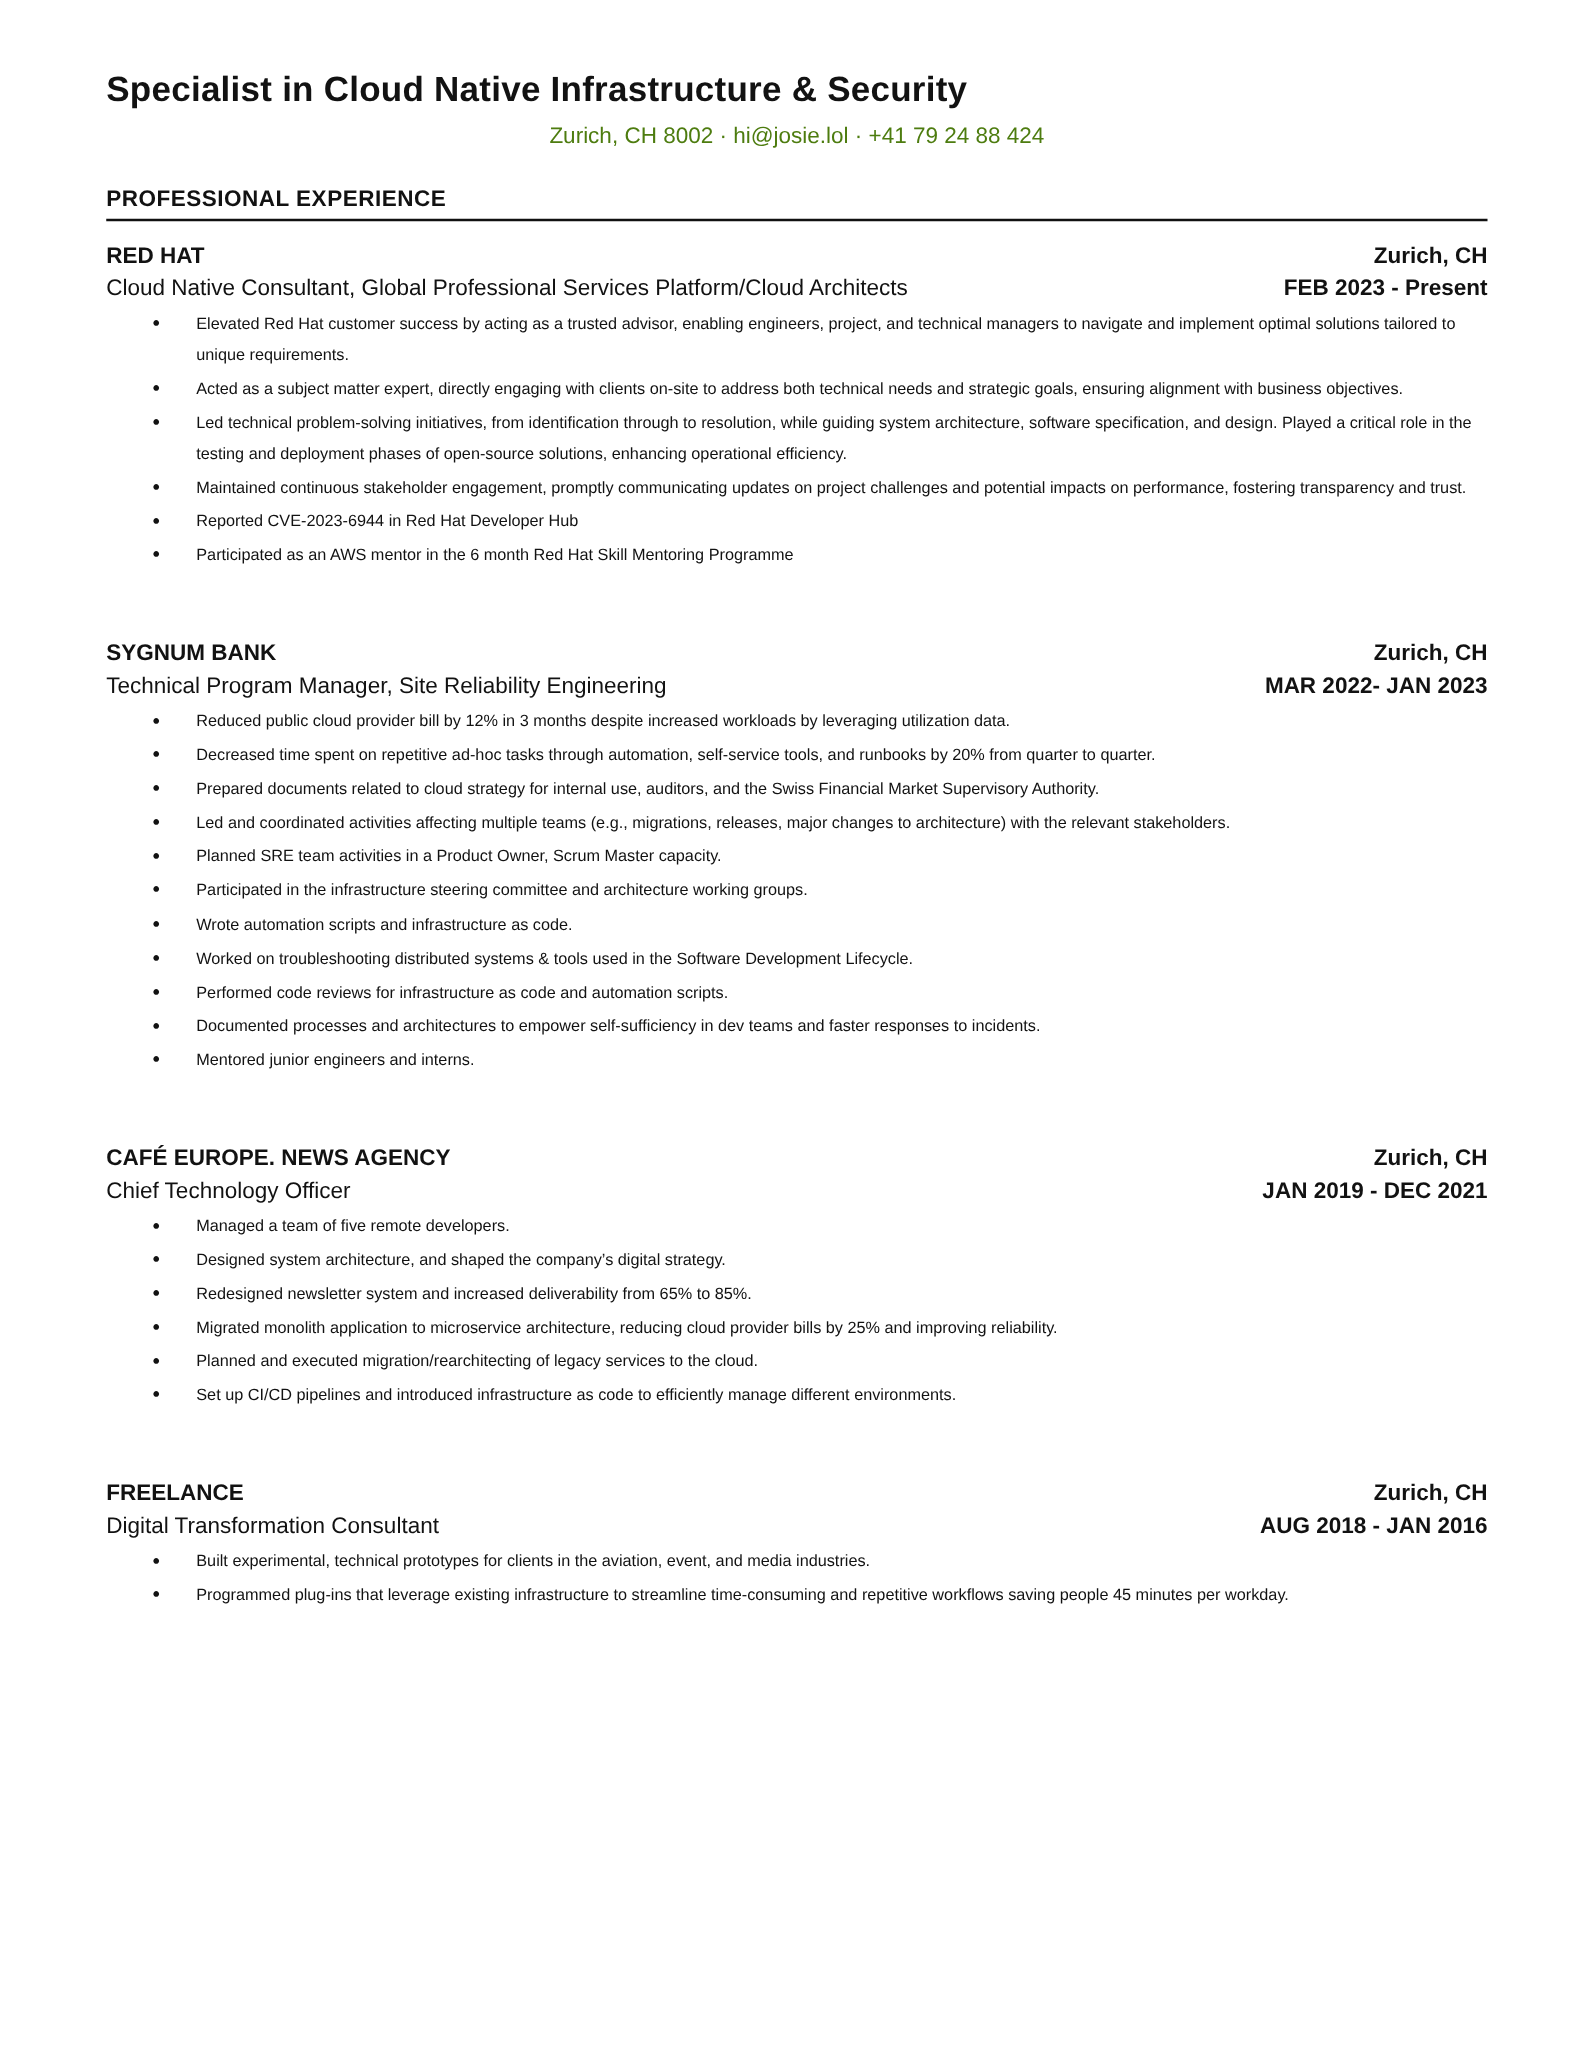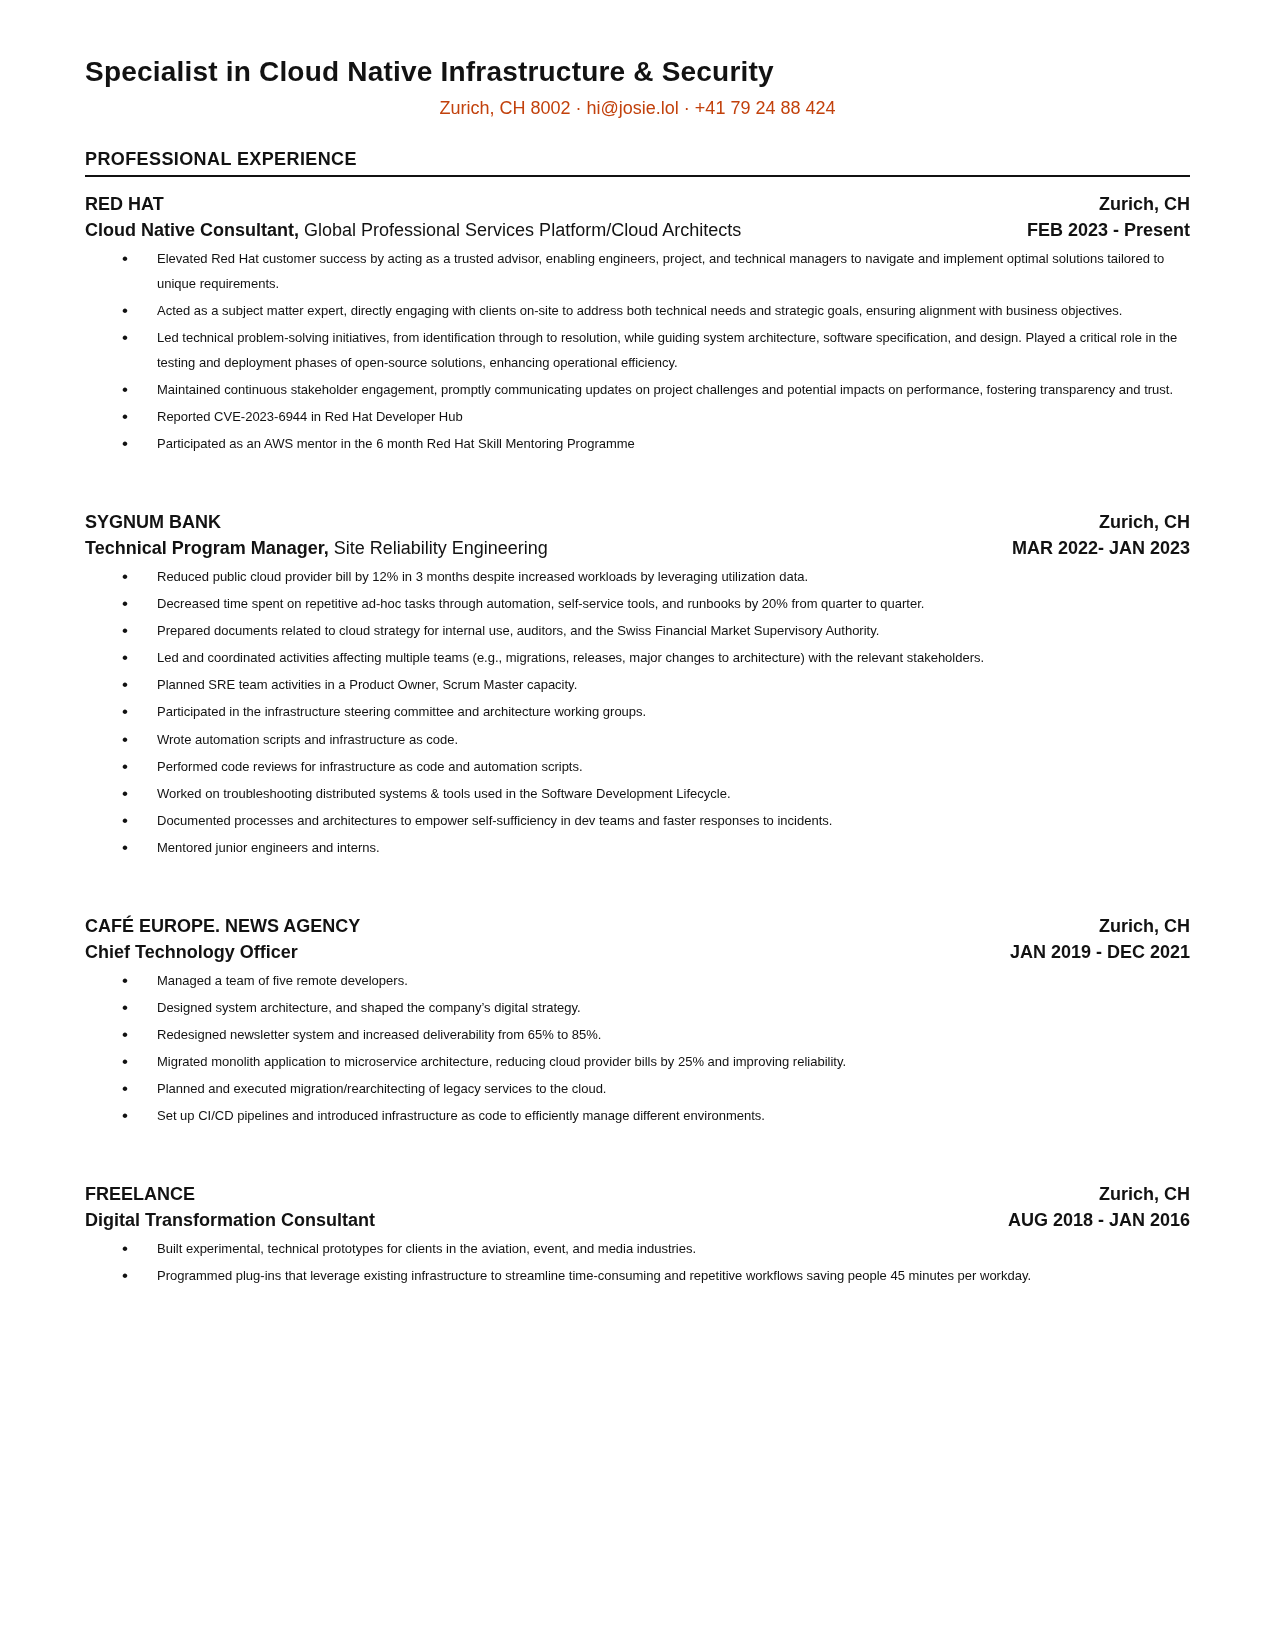--- a/index.html
+++ b/index.html
@@ -23,21 +23,21 @@
     text-align: left;
     font-size: 28px;
     font-weight: 700;
     margin: 0 0 10px 0;
     letter-spacing: 0.2px;
   }
   .contact {
     text-align: center;
     font-size: 18px;
     margin: 0 0 30px 0;
-    color: #c2410c;
+    color: #4d7c0f;
   }
 
   .sec-heading {
     font-size: 18px;
     font-weight: 700;
     margin: 0 0 5px 0;
     letter-spacing: 0.4px;
   }
   hr.rule {
     border: none;
@@ -52,21 +52,21 @@
     justify-content: space-between;
     align-items: baseline;
     line-height: 26px;
   }
   .company, .loc {
     font-size: 18px;
     font-weight: 700;
     white-space: nowrap;
   }
   .role-left { font-size: 18px; }
-  .role-left b { font-weight: 700; }
+  .role-left b { font-weight: 400; }
   .dates {
     font-size: 18px;
     font-weight: 700;
     white-space: nowrap;
   }
 
   ul.bullets { list-style: none; margin: 3px 0 0 0; padding: 0; }
   ul.bullets li {
     position: relative;
     padding-left: 72px;
@@ -132,22 +132,22 @@
         <li>Decreased time spent on repetitive ad-hoc tasks through automation, self-service tools, and runbooks by 20% from quarter to quarter.</li>
         <li>Prepared documents related to cloud strategy for internal use, auditors, and the Swiss Financial Market Supervisory Authority.</li>
         <li>Led and coordinated activities affecting multiple teams (e.g., migrations, releases, major changes to architecture) with the relevant stakeholders.</li>
         <li>Planned SRE team activities in a Product Owner, Scrum Master capacity.</li>
         <li>Participated in the infrastructure steering committee and architecture working groups.</li>
       </ul>
     </div>
     <div class="role-block">
       <ul class="bullets">
         <li>Wrote automation scripts and infrastructure as code.</li>
+        <li>Worked on troubleshooting distributed systems &amp; tools used in the Software Development Lifecycle.</li>
         <li>Performed code reviews for infrastructure as code and automation scripts.</li>
-        <li>Worked on troubleshooting distributed systems &amp; tools used in the Software Development Lifecycle.</li>
         <li>Documented processes and architectures to empower self-sufficiency in dev teams and faster responses to incidents.</li>
         <li>Mentored junior engineers and interns.</li>
       </ul>
     </div>
   </section>
 
   <section class="job">
     <div class="jrow">
       <span class="company">CAFÉ EUROPE. NEWS AGENCY</span>
       <span class="loc">Zurich, CH</span>

